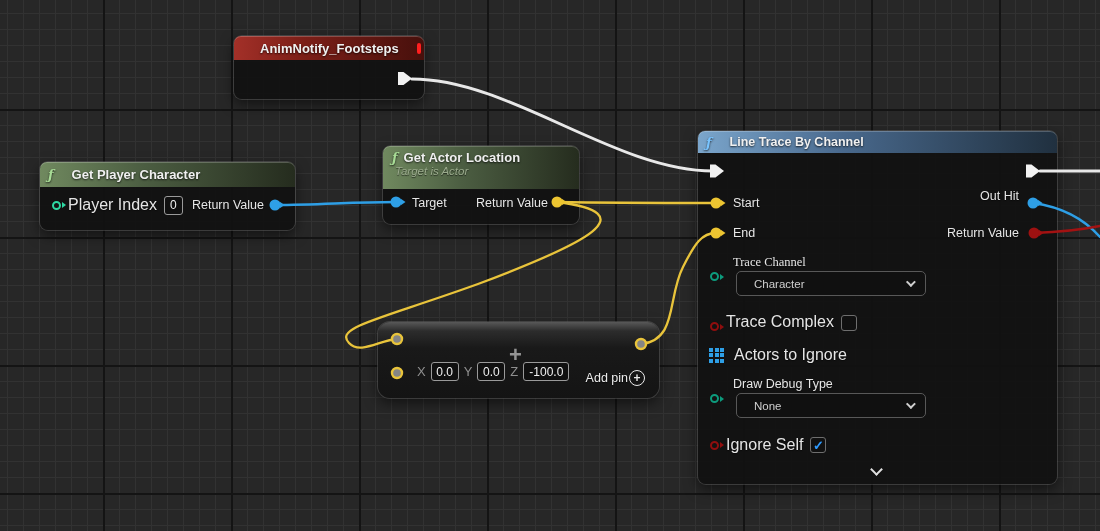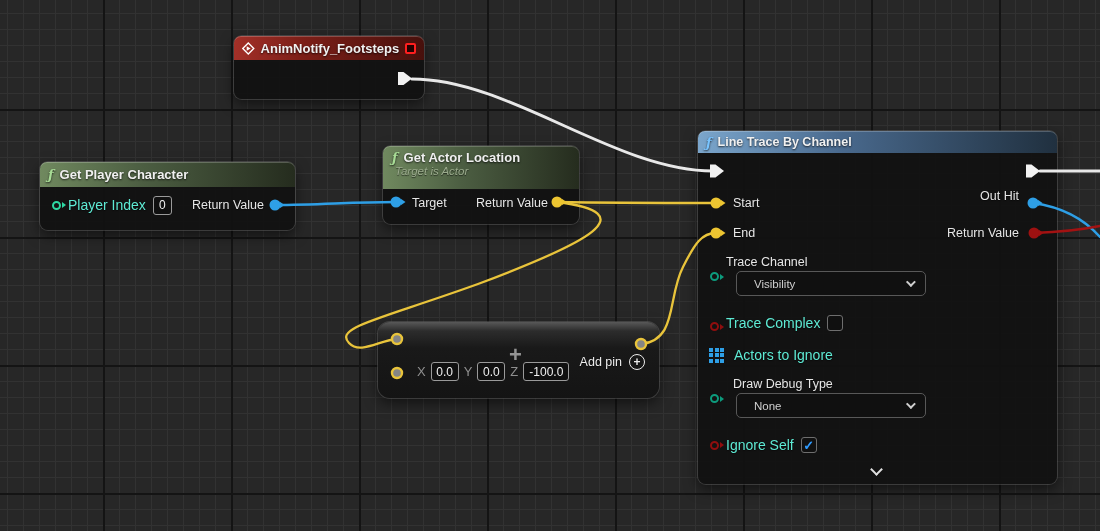--- a/index.html
+++ b/index.html
@@ -14,38 +14,38 @@
       linear-gradient(to bottom, #323232 1px, transparent 1px);
     background-size:128px 128px,128px 128px,16px 16px,16px 16px;
     background-position:103px 0,0 109px,7px 0,0 13px;
   }
   .node{
     position:absolute;background:rgba(18,18,18,.96);
     border-radius:8px;
     box-shadow:0 0 0 1px rgba(125,125,125,.35),0 5px 14px rgba(0,0,0,.55);
   }
   .hdr{
-    display:flex;align-items:center;gap:6px;padding:0 8px;
+    display:flex;align-items:center;gap:18px;padding:0 8px;
     border-radius:7px 7px 0 0;
     box-shadow:inset 0 1px 0 rgba(255,255,255,.22);
     color:#f0f0f0;font-weight:bold;font-size:13px;
     text-shadow:0 1px 2px rgba(0,0,0,.75);
     white-space:nowrap;
   }
   .hdr-red{height:24px;background:linear-gradient(90deg,#a33028 0%,#7d1f18 35%,#47100c 100%);}
   .hdr-green{height:25px;background:linear-gradient(90deg,#70895f 0%,#4c5e42 40%,#252c1e 100%);}
   .hdr-green2{display:block;height:43px;padding:4px 9px 0 9px;background:linear-gradient(90deg,#70895f 0%,#4c5e42 40%,#252c1e 100%);border-radius:7px 7px 0 0;box-shadow:inset 0 1px 0 rgba(255,255,255,.2);}
   .hdr-blue{height:22px;background:linear-gradient(90deg,#7ba6cc 0%,#49698d 40%,#20303f 100%);font-size:12.5px;}
   .hdr-title-row{display:flex;align-items:center;gap:6px;color:#f0f0f0;font-weight:bold;font-size:13px;text-shadow:0 1px 2px rgba(0,0,0,.75);}
   .subtitle{margin-left:3px;font-size:11.5px;font-style:italic;font-weight:normal;color:#9bab8d;text-shadow:0 1px 1px rgba(0,0,0,.6);}
   .ficon{font-style:italic;font-family:"DejaVu Serif",serif;font-size:13px;font-weight:bold;}
   .ficon.green{color:#a8dc96;}
   .ficon.blue{color:#79c4ff;}
   .row{position:absolute;display:flex;align-items:center;gap:7px;height:16px;}
-  .plabel{font-size:14px;color:#5eead4;white-space:nowrap;text-shadow:0 1px 1px rgba(0,0,0,.5);}
+  .plabel{font-size:16px;color:#e5e5e5;white-space:nowrap;text-shadow:0 1px 1px rgba(0,0,0,.5);}
   .ringpin{width:9px;height:9px;border-radius:50%;border:2.6px solid;position:relative;flex:0 0 auto;}
   .ringpin::after{content:"";position:absolute;right:-7px;top:50%;transform:translateY(-50%);
     border-top:3px solid transparent;border-bottom:3px solid transparent;border-left:4px solid;}
   .pin-int{border-color:#2ed8a3;}   .pin-int::after{border-left-color:#2ed8a3;}
   .pin-enum{border-color:#0d9b7d;}  .pin-enum::after{border-left-color:#0d9b7d;}
   .pin-bool{border-color:#8f0e0e;}  .pin-bool::after{border-left-color:#8f0e0e;}
   .valbox{height:19px;min-width:19px;padding:0 4px;background:#101010;border:1px solid #9a9a9a;
     border-radius:3px;color:#f0f0f0;font-size:12px;display:flex;align-items:center;justify-content:center;}
   .dropdown{position:absolute;width:190px;height:25px;background:#101010;border:1px solid #585858;
     border-radius:5px;color:#cfcfcf;font-size:11.5px;display:flex;align-items:center;
@@ -56,21 +56,21 @@
   .gridicon{display:grid;grid-template-columns:repeat(3,4px);grid-auto-rows:4px;gap:1.5px;}
   .gridicon span{background:#2e9fe6;}
   .collapse-chev{position:absolute;left:50%;top:334px;margin-left:-6px;width:9px;height:9px;
     border-right:2.5px solid #e0e0e0;border-bottom:2.5px solid #e0e0e0;transform:rotate(45deg);}
   .redbadge{margin-left:auto;width:11px;height:11px;border:2.4px solid #ff1f1f;border-radius:2px;background:rgba(30,0,0,.85);}
   
   #node-add{border-radius:12px;background:linear-gradient(180deg,#585858 0,#2c2c2c 9px,#191919 26px,#141414 100%);}
   .plus-op{position:absolute;left:131px;top:22px;color:#939393;font-size:22px;font-weight:bold;line-height:1;}
   .vec-row{position:absolute;left:39px;top:40px;display:flex;align-items:center;gap:5px;}
   .axis{color:#8f8f8f;font-size:13px;}
-  .addpin{position:absolute;right:14px;top:32px;display:flex;align-items:center;gap:7px;color:#ececec;font-size:12.5px;text-shadow:0 1px 1px rgba(0,0,0,.6);}
+  .addpin{position:absolute;right:14px;top:48px;display:flex;align-items:center;gap:1px;color:#ececec;font-size:12.5px;text-shadow:0 1px 1px rgba(0,0,0,.6);}
   .circleplus{width:16px;height:16px;border:1.6px solid #ececec;border-radius:50%;display:flex;align-items:center;justify-content:center;font-size:12px;font-weight:bold;line-height:1;}
   .rlabel{position:absolute;font-size:12.5px;color:#e6e6e6;white-space:nowrap;text-shadow:0 1px 1px rgba(0,0,0,.5);}
   #wires{position:absolute;left:0;top:0;z-index:5;pointer-events:none;}
 </style>
 </head>
 <body>
 
 <div id="canvas">
 
   <div class="node" id="node-anim" style="left:234px;top:36px;width:190px;height:63px;">
@@ -111,24 +111,24 @@
 
   <div class="node" id="node-lt" style="left:698px;top:131px;width:359px;height:353px;">
     <div class="hdr hdr-blue">
       <span class="ficon blue">ƒ</span>
       <span>Line Trace By Channel</span>
     </div>
 
     <div class="rlabel" style="left:35px;top:65px;">Start</div>
     <div class="rlabel" style="left:35px;top:95px;">End</div>
 
-    <div class="rlabel" style="left:28px;top:124px;">Trace Channel</div>
+    <div class="rlabel" style="left:35px;top:124px;font-family:Liberation Serif, serif;">Trace Channel</div>
     <span class="ringpin pin-enum" style="position:absolute;left:12px;top:141px;"></span>
     <div class="dropdown" style="left:38px;top:140px;">
-      <span>Visibility</span>
+      <span>Character</span>
       <span class="dd-chev"></span>
     </div>
 
     <div class="row" style="left:12px;top:184px;align-items:flex-end;">
       <span class="ringpin pin-bool"></span>
       <span class="plabel">Trace Complex</span>
       <span class="checkbox"></span>
     </div>
 
     <div class="row" style="left:11px;top:216px;">

